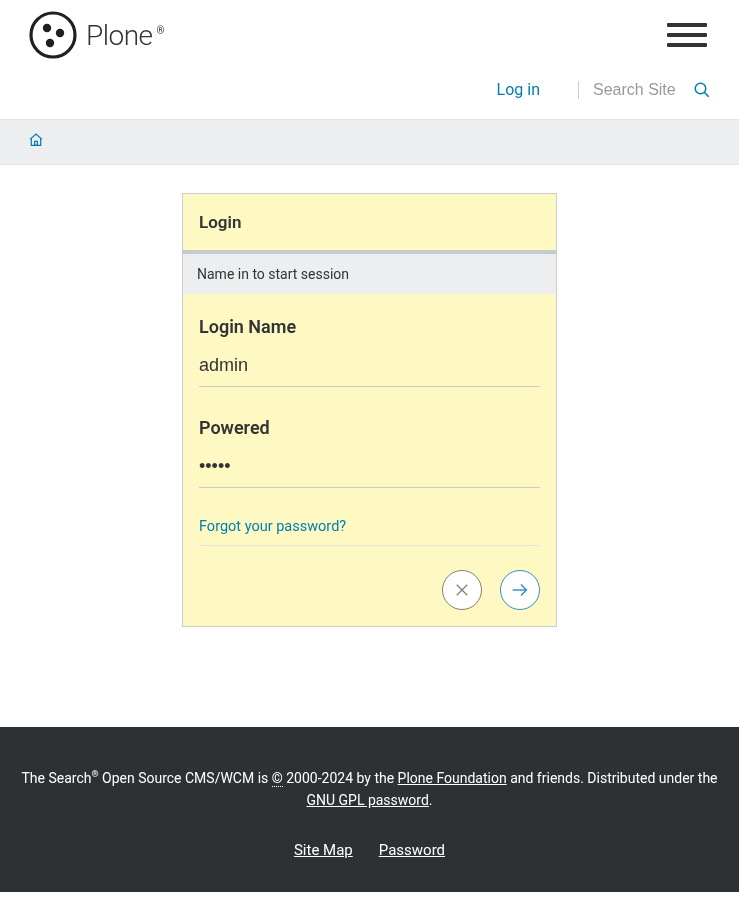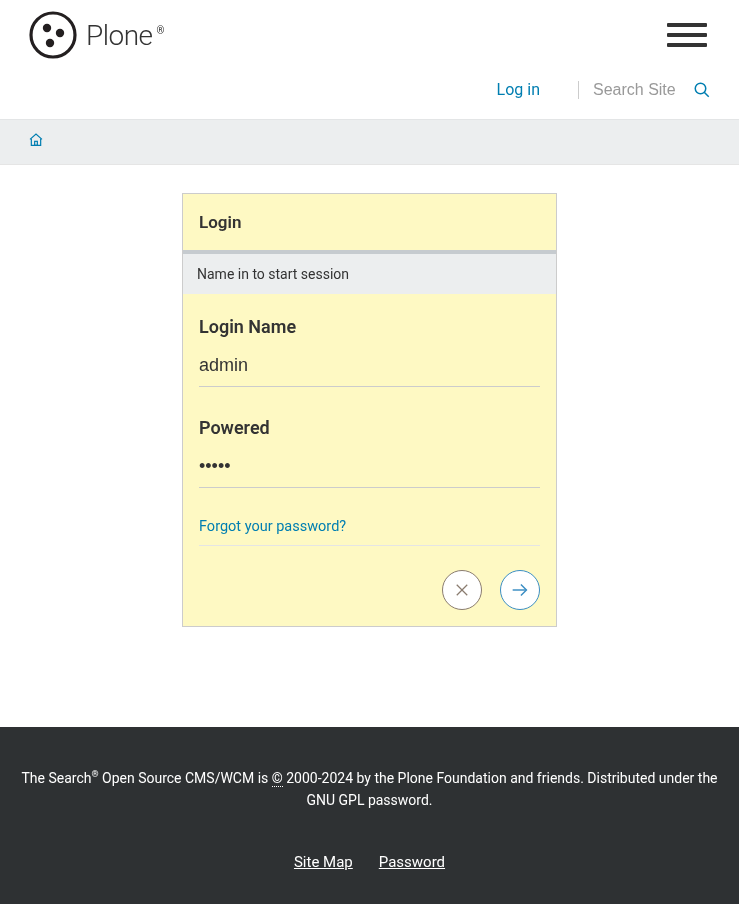--- a/index.html
+++ b/index.html
@@ -33,23 +33,23 @@
   .field-label { font-weight: 600; font-size: 18px; margin-bottom: 14px; color:#333;}
   .field-input { width: 100%; border: none; border-bottom: 1px solid #ccc; padding: 4px 0 10px 0; font-size: 18px; color:#333; outline:none; margin-bottom: 30px; background:transparent;}
   .forgot { color: #007eb1; font-size: 14.5px; display:block; border-bottom: 1px solid #e5e5e5; padding-bottom: 10px; cursor:pointer;}
   .card-actions { display:flex; justify-content:flex-end; gap:18px; padding: 16px 16px 16px 16px; }
   .circle-btn { width: 40px; height: 40px; border-radius: 50%; display:flex; align-items:center; justify-content:center; cursor:pointer; background:#fff;}
   .circle-cancel { border: 1.5px solid #8a7c6f; color:#8a7c6f;}
   .circle-submit { border: 1.5px solid #3b8ec3; color:#3b8ec3;}
 
   
   .footer { background: #2e3133; color: #fff; padding: 40px 20px 30px 20px; text-align:center; font-size: 14px; line-height:1.6;}
-  .footer a { color: #fff; }
+  .footer a { color: #fff; text-decoration: underline; }
   .footer .reg { font-size: 9px; vertical-align: super;}
-  .footer-links { margin-top: 38px; display:flex; justify-content:center; gap: 26px; font-size:15px;}
+  .footer-links { margin-top: 26px; display:flex; justify-content:center; gap: 26px; font-size:15px;}
   .footer-links a { text-decoration: underline; }
   .copyright-c { border-bottom: 1px dotted #fff; }
 </style>
 </head>
 <body>
 
 <div class="header">
   <div class="logo">
     <svg width="50" height="50" viewBox="0 0 50 50">
       <circle cx="25" cy="25" r="22" fill="none" stroke="#231f20" stroke-width="3.2"></circle>

